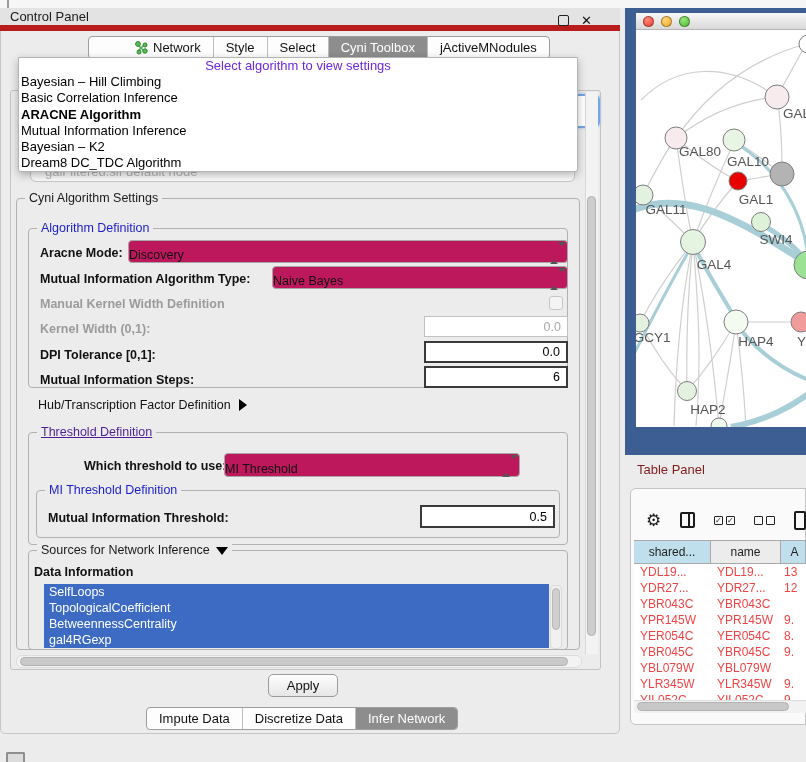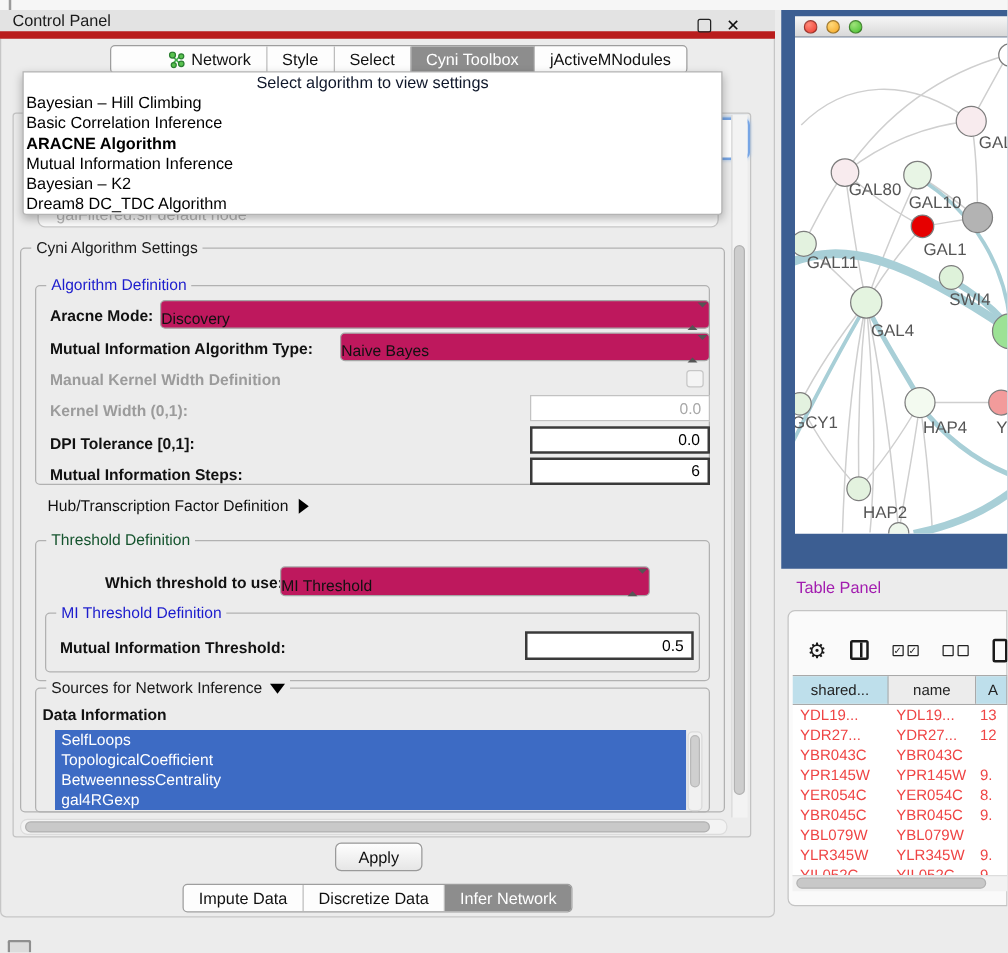--- a/index.html
+++ b/index.html
@@ -29,21 +29,21 @@
   .tabbar-top { left:88px; top:36px; z-index:2;padding-left:34px; }
   .tab { display:flex; align-items:center; gap:5px; padding:0 12px; font-size:13px; color:#111;
     border-right:1px solid #bdbdbd; white-space:nowrap; }
   .tab:last-child { border-right:none; }
   .tab.selected { background:#8d8d8d; color:#fff; }
 
   
   .algo-dropdown { left:18px; top:57px; width:560px; height:115px; background:#ffffff;
     border:1px solid #b4b4b4; border-radius:0 0 3px 3px; box-shadow:0 3px 8px rgba(0,0,0,.28);
     z-index:30; }
-  .algo-prompt { text-align:center; color:#0f172a; font-size:13px; line-height:16px; }
+  .algo-prompt { text-align:center; color:#6d28d9; font-size:13px; line-height:16px; }
   .algo-item { font-size:13px; line-height:16.3px; padding-left:2px; color:#000; white-space:nowrap; }
   .algo-item.bold { font-weight:bold; }
 
   
   .bg-combo-frag { left:30px; top:144px; width:545px; height:38px; background:#fbfbfb;
     border:1px solid #c9c9c9; border-radius:6px; z-index:2; overflow:hidden;
     display:flex; align-items:flex-end; padding:0 0 2px 14px; color:#b6b6b6; font-size:13px; }
   .bg-combo-focus { left:556px; top:94px; width:44px; height:34px; background:#fff;
     border:2px solid #77a5e4; border-radius:6px; z-index:2; box-shadow:0 0 3px #9cc1f0; }
 
@@ -57,21 +57,21 @@
   .hscroll-track { left:16px; top:655px; width:566px; height:13px; background:#f3f3f3;
     border:1px solid #dcdcdc; border-radius:6px; z-index:2; }
   .hscroll-thumb { left:20px; top:657px; width:548px; height:9px; background:#c9c9c9;
     border:1px solid #b0b0b0; border-radius:5px; z-index:3; }
 
   
   .group { position:absolute; border:1px solid #b1b1b1; border-radius:4px; }
   .group-label { position:absolute; top:-8px; left:8px; background:#ececec; padding:0 4px;
     font-size:12.5px; white-space:nowrap; }
   .lbl-blue { color:#1c1ccd; }
-  .lbl-green { color:#14532d; }
+  .lbl-green { color:#4c1d95;text-decoration:underline; }
 
   .fieldlabel { position:absolute; font-weight:bold; font-size:12.5px; color:#111; white-space:nowrap; }
   .fieldlabel.disabled { color:#9b9b9b; }
 
   .combo { position:absolute; background:#be185d; border:1px solid #a6a6a6; border-radius:4px;
     display:flex; align-items:flex-end; font-size:12.5px; color:#111; }
   .spin { position:absolute; right:8px; top:50%; transform:translateY(-50%); width:9px; height:12px; }
   .spin .up { width:0; height:0; border-left:4px solid transparent; border-right:4px solid transparent;
     border-bottom:4px solid #555; margin-bottom:3px; }
   .spin .down { width:0; height:0; border-left:4px solid transparent; border-right:4px solid transparent;
@@ -107,21 +107,21 @@
   
   .net-frame { left:625px; top:8px; width:181px; height:447px; background:#3c5e92; }
   .net-titlebar { left:636px; top:13px; width:170px; height:17px;
     background:linear-gradient(#f7f7f7,#d9d9d9); border-bottom:1px solid #b5b5b5;
     display:flex; align-items:center; gap:7px; padding-left:7px; }
   .tl { width:11px; height:11px; border-radius:50%; border:1px solid rgba(0,0,0,.35); }
   .net-canvas { left:636px; top:30px; width:170px; height:397px; background:#ffffff; overflow:hidden; }
 
   
   .tp-bar { left:620px; top:455px; width:186px; height:28px; display:flex; align-items:center;
-    padding-left:17px; font-size:13px; color:#a21caf; }
+    padding-left:17px; font-size:13px; color:#7f1d1d; }
   .tp-card { left:630px; top:488px; width:176px; height:237px; background:#fafafa;
     border:1px solid #c4c4c4; border-radius:6px 0 0 6px; }
   .tp-toolbar { left:634px; top:503px; width:172px; height:34px; display:flex; align-items:center; gap:19px; padding-left:12px; }
   .gear { font-size:17px; color:#1a1a1a; line-height:17px; }
   .cols-icon { width:18px; height:16px; border:2px solid #1a1a1a; border-radius:2px; position:relative; }
   .cols-icon::after { content:""; position:absolute; left:50%; top:0; width:2px; height:100%; background:#1a1a1a; }
   .cbpair { display:flex; gap:3px; }
   .cb { width:9px; height:9px; border:1.5px solid #222; border-radius:1px; font-size:8px;
     line-height:7px; text-align:center; color:#222; font-weight:bold; }
   .page-icon { width:15px; height:19px; border:2px solid #1a1a1a; border-radius:2px; position:relative; background:#fafafa; }

